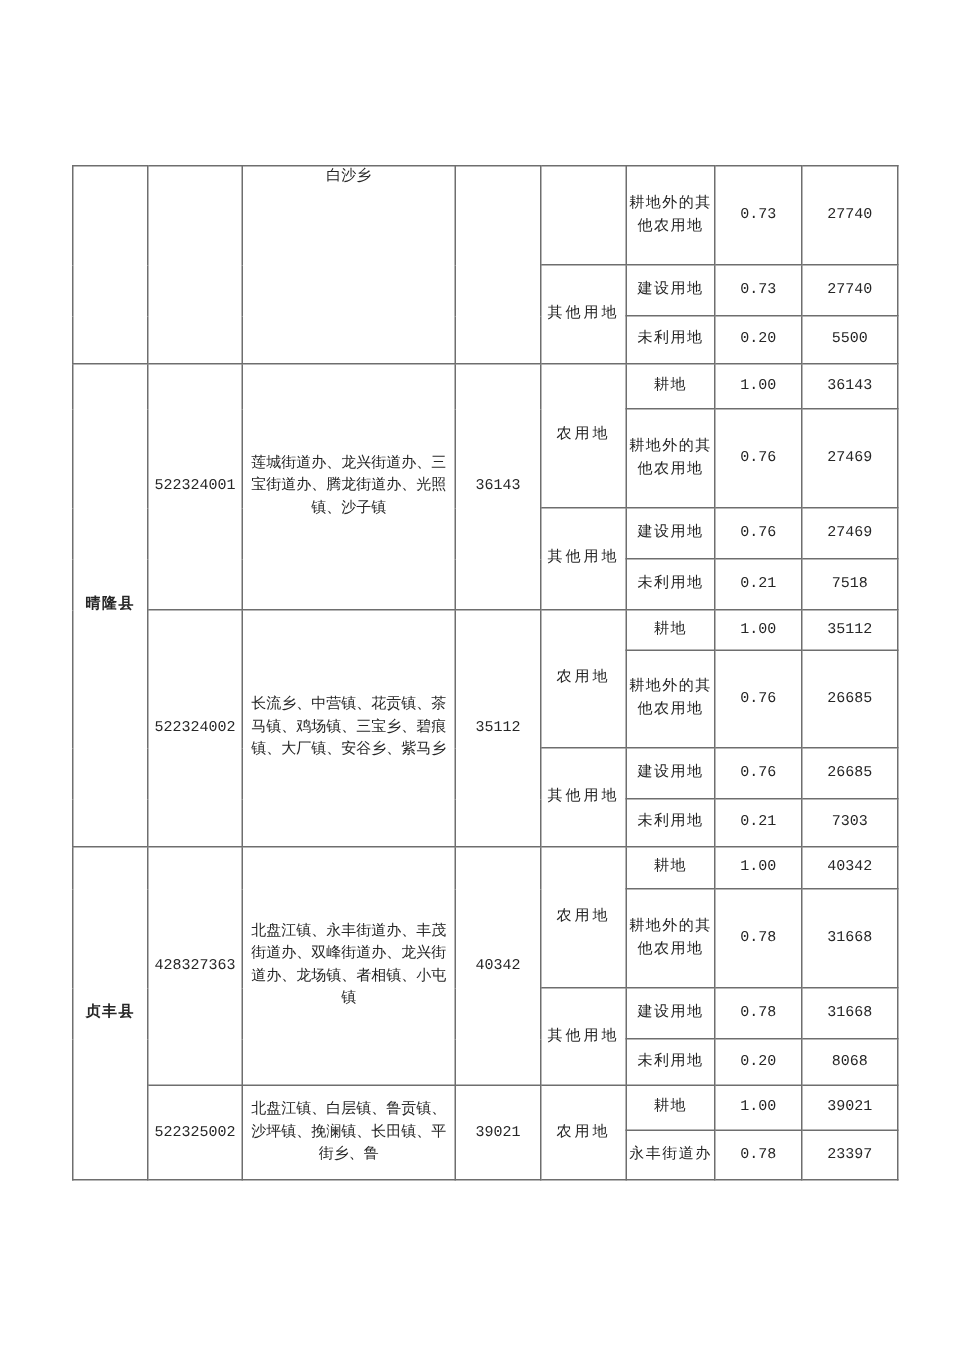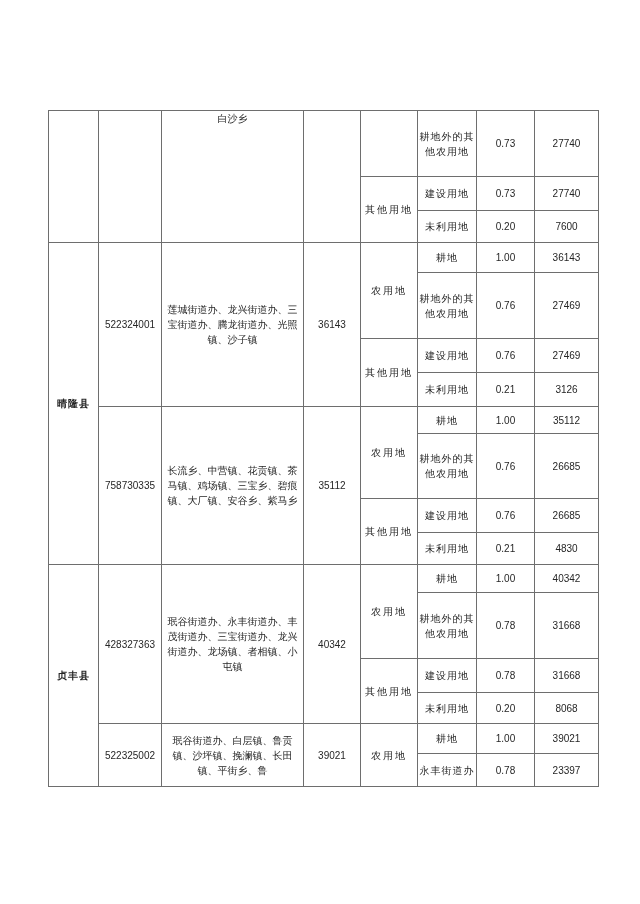--- a/index.html
+++ b/index.html
@@ -1,20 +1,20 @@
 <!DOCTYPE html>
 <html><head>
 <meta charset="utf-8">
 <style>
   html,body { margin:0; padding:0; background:#ffffff; }
   .page {
     position:relative;
     width:640px; height:807px;
     background:#ffffff;
-    font-family:Liberation Sans, sans-serif;
+    font-family:Liberation Mono, monospace;
     color:#262626;
     overflow:hidden;
   }
   table.landuse {
     position:absolute; left:48px; top:110px;
     width:550px;
     border-collapse:collapse;
     table-layout:fixed;
   }
   table.landuse td {
@@ -83,21 +83,21 @@
       </tr>
       <tr style="height:34px">
         <td rowspan="2" class="group">其他用地</td>
         <td class="cat">建设用地</td>
         <td class="num">0.73</td>
         <td class="num">27740</td>
       </tr>
       <tr style="height:32px">
         <td class="cat">未利用地</td>
         <td class="num">0.20</td>
-        <td class="num">7600</td>
+        <td class="num">5500</td>
       </tr>
 
       <tr style="height:30px">
         <td rowspan="8" class="county">晴隆县</td>
         <td rowspan="4" class="code">522324001</td>
         <td rowspan="4" class="towns">莲城街道办、龙兴街道办、三宝街道办、腾龙街道办、光照镇、沙子镇</td>
         <td rowspan="4" class="total">36143</td>
         <td rowspan="2" class="group">农用地</td>
         <td class="cat">耕地</td>
         <td class="num">1.00</td>
@@ -110,25 +110,25 @@
       </tr>
       <tr style="height:34px">
         <td rowspan="2" class="group">其他用地</td>
         <td class="cat">建设用地</td>
         <td class="num">0.76</td>
         <td class="num">27469</td>
       </tr>
       <tr style="height:34px">
         <td class="cat">未利用地</td>
         <td class="num">0.21</td>
-        <td class="num">3126</td>
+        <td class="num">7518</td>
       </tr>
 
       <tr style="height:27px">
-        <td rowspan="4" class="code">758730335</td>
+        <td rowspan="4" class="code">522324002</td>
         <td rowspan="4" class="towns">长流乡、中营镇、花贡镇、茶马镇、鸡场镇、三宝乡、碧痕镇、大厂镇、安谷乡、紫马乡</td>
         <td rowspan="4" class="total">35112</td>
         <td rowspan="2" class="group">农用地</td>
         <td class="cat">耕地</td>
         <td class="num">1.00</td>
         <td class="num">35112</td>
       </tr>
       <tr style="height:65px">
         <td class="cat wrap2">耕地外的其他农用地</td>
         <td class="num">0.76</td>
@@ -136,27 +136,27 @@
       </tr>
       <tr style="height:34px">
         <td rowspan="2" class="group">其他用地</td>
         <td class="cat">建设用地</td>
         <td class="num">0.76</td>
         <td class="num">26685</td>
       </tr>
       <tr style="height:32px">
         <td class="cat">未利用地</td>
         <td class="num">0.21</td>
-        <td class="num">4830</td>
+        <td class="num">7303</td>
       </tr>
 
       <tr style="height:28px">
         <td rowspan="6" class="county">贞丰县</td>
         <td rowspan="4" class="code">428327363</td>
-        <td rowspan="4" class="towns">珉谷街道办、永丰街道办、丰茂街道办、三宝街道办、龙兴街道办、龙场镇、者相镇、小屯镇</td>
+        <td rowspan="4" class="towns">北盘江镇、永丰街道办、丰茂街道办、双峰街道办、龙兴街道办、龙场镇、者相镇、小屯镇</td>
         <td rowspan="4" class="total">40342</td>
         <td rowspan="2" class="group">农用地</td>
         <td class="cat">耕地</td>
         <td class="num">1.00</td>
         <td class="num">40342</td>
       </tr>
       <tr style="height:66px">
         <td class="cat wrap2">耕地外的其他农用地</td>
         <td class="num">0.78</td>
         <td class="num">31668</td>
@@ -168,21 +168,21 @@
         <td class="num">31668</td>
       </tr>
       <tr style="height:31px">
         <td class="cat">未利用地</td>
         <td class="num">0.20</td>
         <td class="num">8068</td>
       </tr>
 
       <tr style="height:30px">
         <td rowspan="2" class="code">522325002</td>
-        <td rowspan="2" class="towns">珉谷街道办、白层镇、鲁贡镇、沙坪镇、挽澜镇、长田镇、平街乡、鲁</td>
+        <td rowspan="2" class="towns">北盘江镇、白层镇、鲁贡镇、沙坪镇、挽澜镇、长田镇、平街乡、鲁</td>
         <td rowspan="2" class="total">39021</td>
         <td rowspan="2" class="group">农用地</td>
         <td class="cat">耕地</td>
         <td class="num">1.00</td>
         <td class="num">39021</td>
       </tr>
       <tr style="height:33px">
         <td class="cat">永丰街道办</td>
         <td class="num">0.78</td>
         <td class="num">23397</td>

